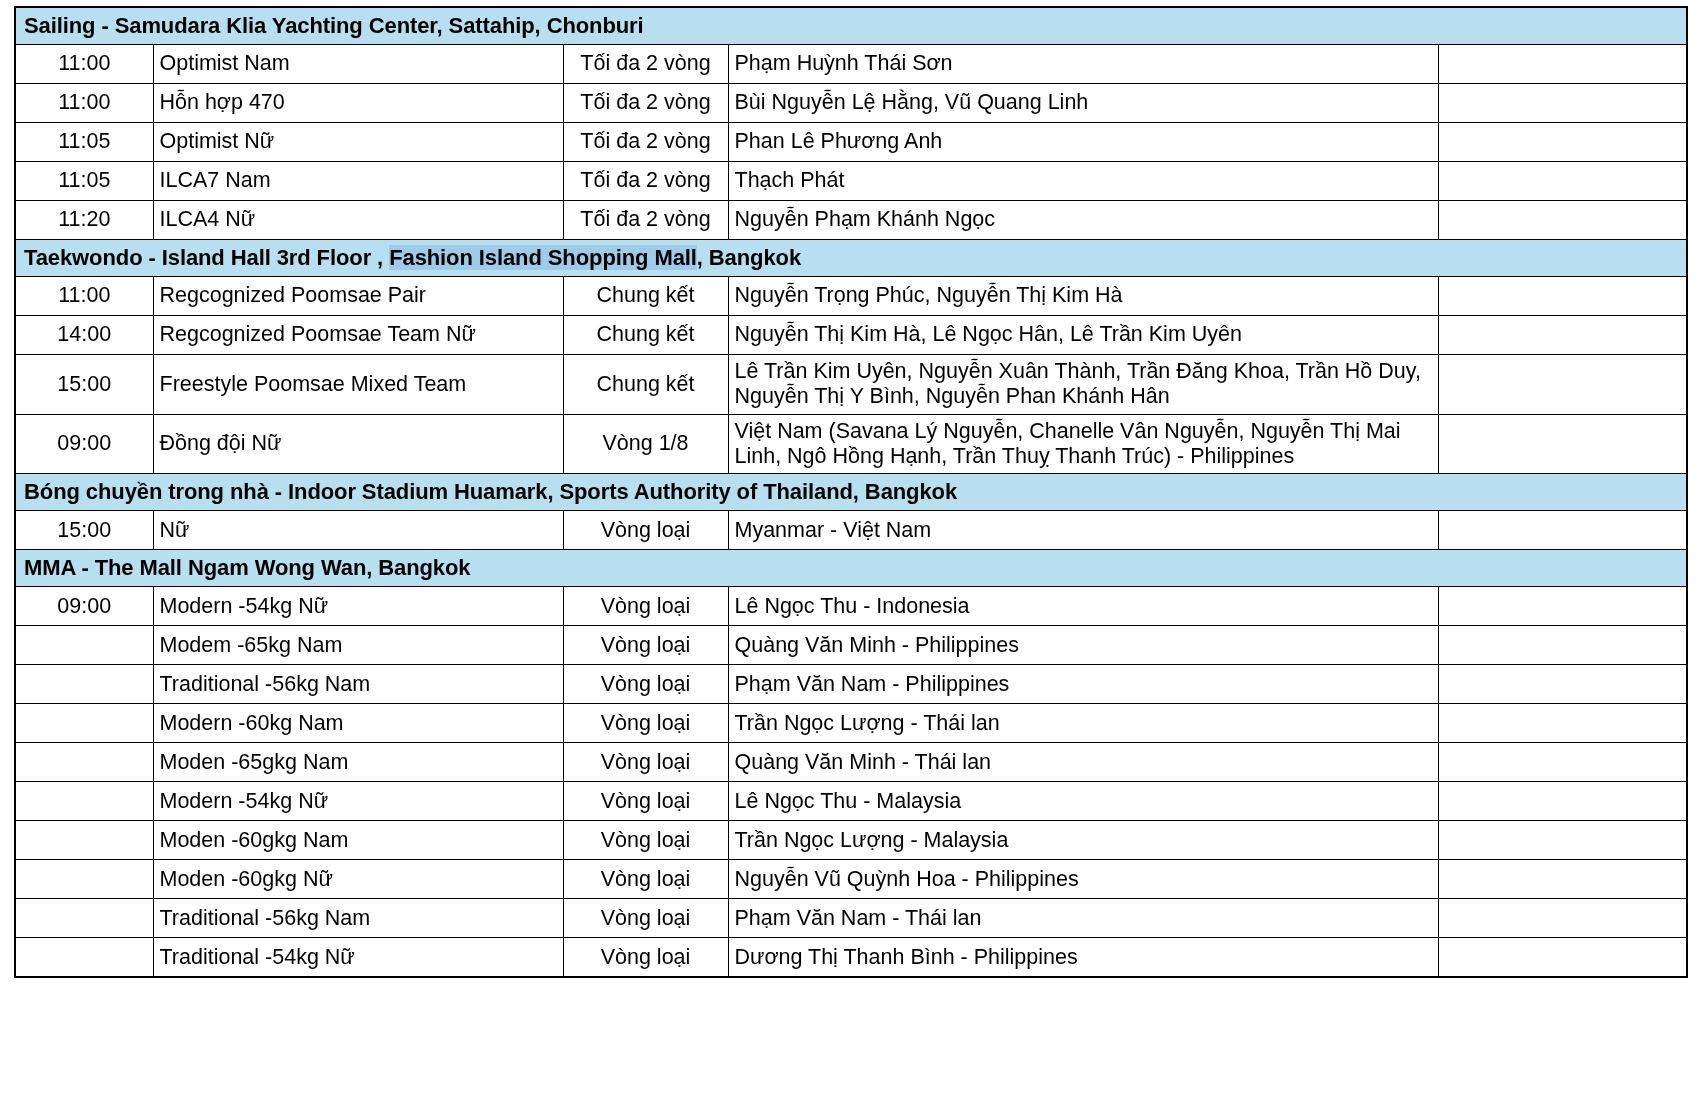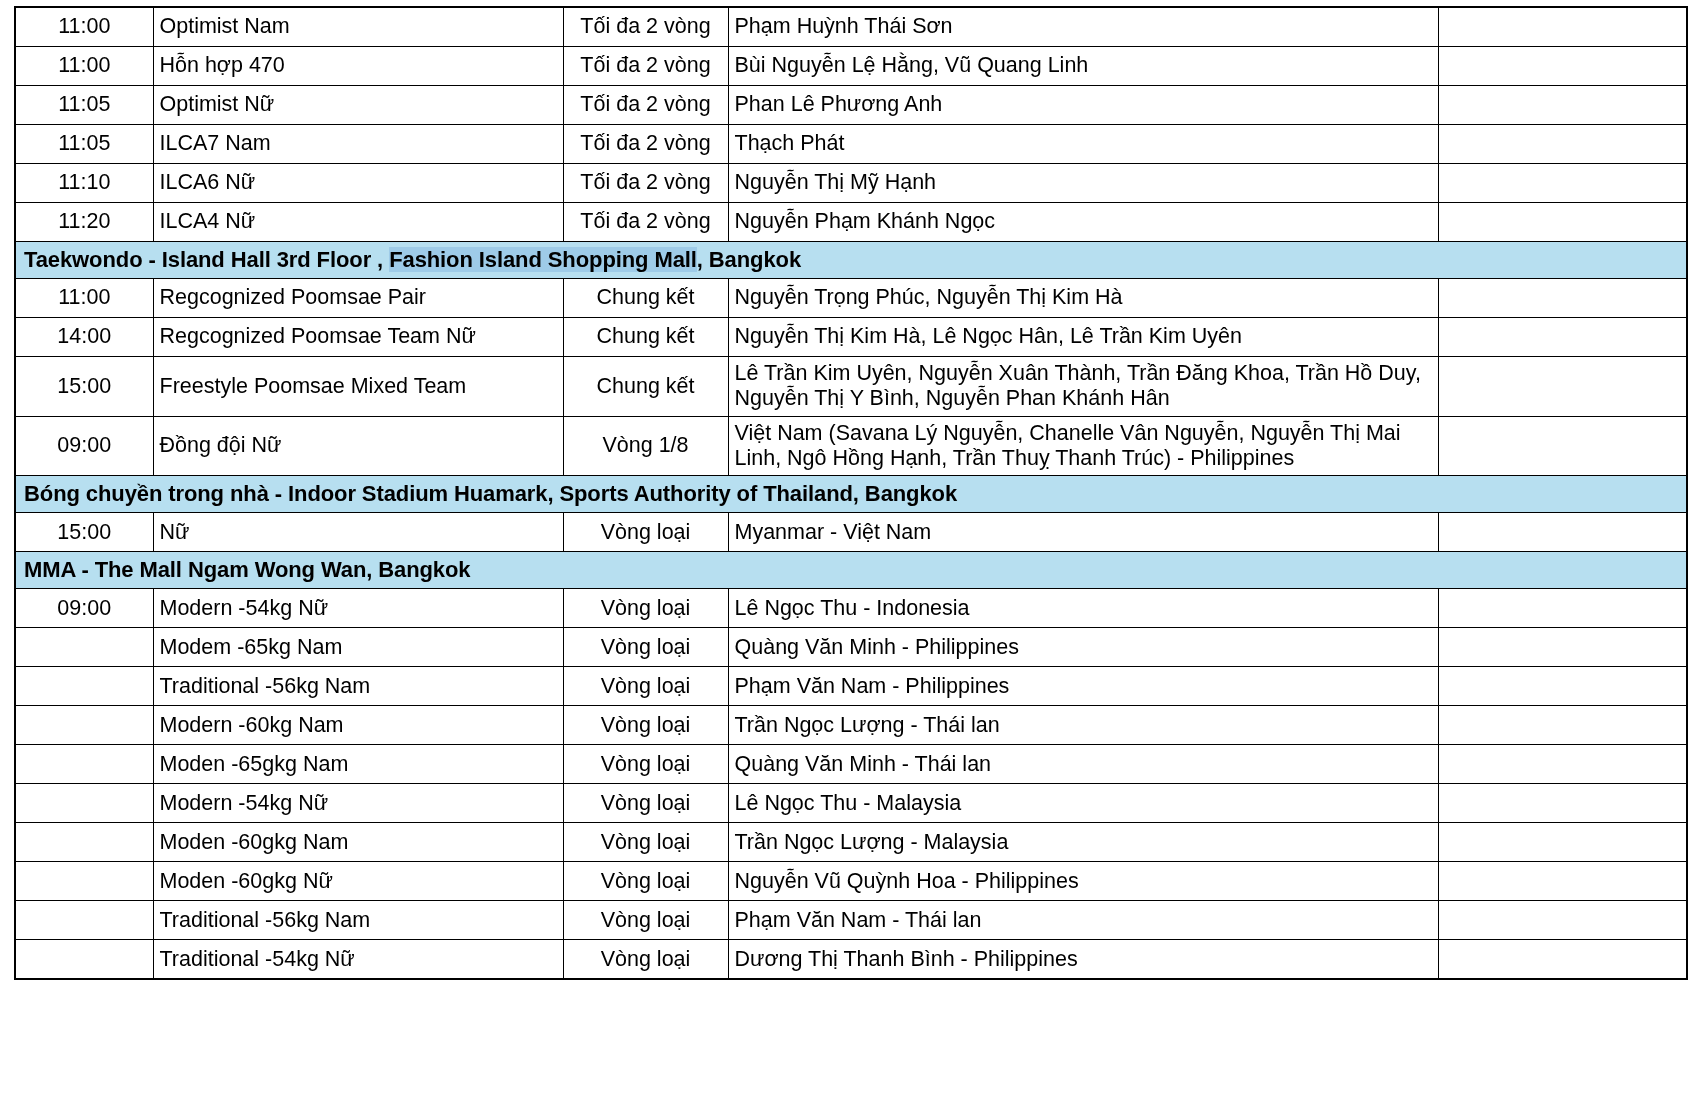--- a/index.html
+++ b/index.html
@@ -70,20 +70,23 @@
 <div class="sheet">
   <table class="schedule">
     <colgroup>
       <col class="c-time">
       <col class="c-event">
       <col class="c-round">
       <col class="c-detail">
       <col class="c-extra">
     </colgroup>
     <tbody id="schedule-body">
+        <tr class="section">
+          <td colspan="5"><span>Sailing - Samudara Klia Yachting Center, Sattahip, Chonburi</span></td>
+        </tr>
         <tr class="row">
           <td class="time">11:00</td>
           <td class="event">Optimist Nam</td>
           <td class="round">Tối đa 2 vòng</td>
           <td class="detail">Phạm Huỳnh Thái Sơn</td>
           <td class="extra"></td>
         </tr>
         <tr class="row">
           <td class="time">11:00</td>
           <td class="event">Hỗn hợp 470</td>
@@ -96,27 +99,20 @@
           <td class="event">Optimist Nữ</td>
           <td class="round">Tối đa 2 vòng</td>
           <td class="detail">Phan Lê Phương Anh</td>
           <td class="extra"></td>
         </tr>
         <tr class="row">
           <td class="time">11:05</td>
           <td class="event">ILCA7 Nam</td>
           <td class="round">Tối đa 2 vòng</td>
           <td class="detail">Thạch Phát</td>
-          <td class="extra"></td>
-        </tr>
-        <tr class="row">
-          <td class="time">11:10</td>
-          <td class="event">ILCA6 Nữ</td>
-          <td class="round">Tối đa 2 vòng</td>
-          <td class="detail">Nguyễn Thị Mỹ Hạnh</td>
           <td class="extra"></td>
         </tr>
         <tr class="row">
           <td class="time">11:20</td>
           <td class="event">ILCA4 Nữ</td>
           <td class="round">Tối đa 2 vòng</td>
           <td class="detail">Nguyễn Phạm Khánh Ngọc</td>
           <td class="extra"></td>
         </tr>
         <tr class="section">

